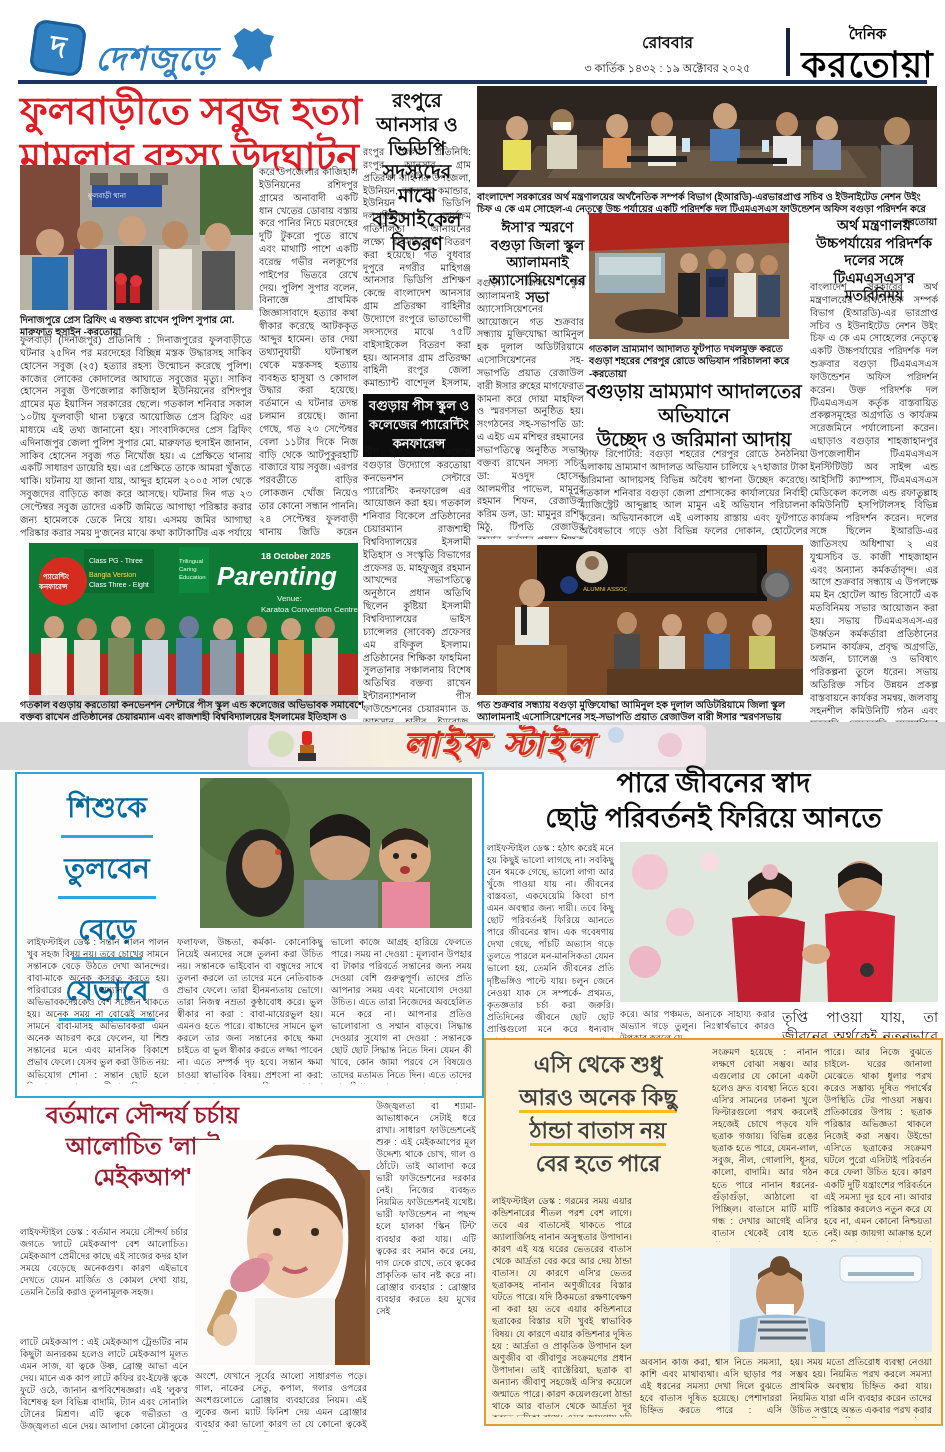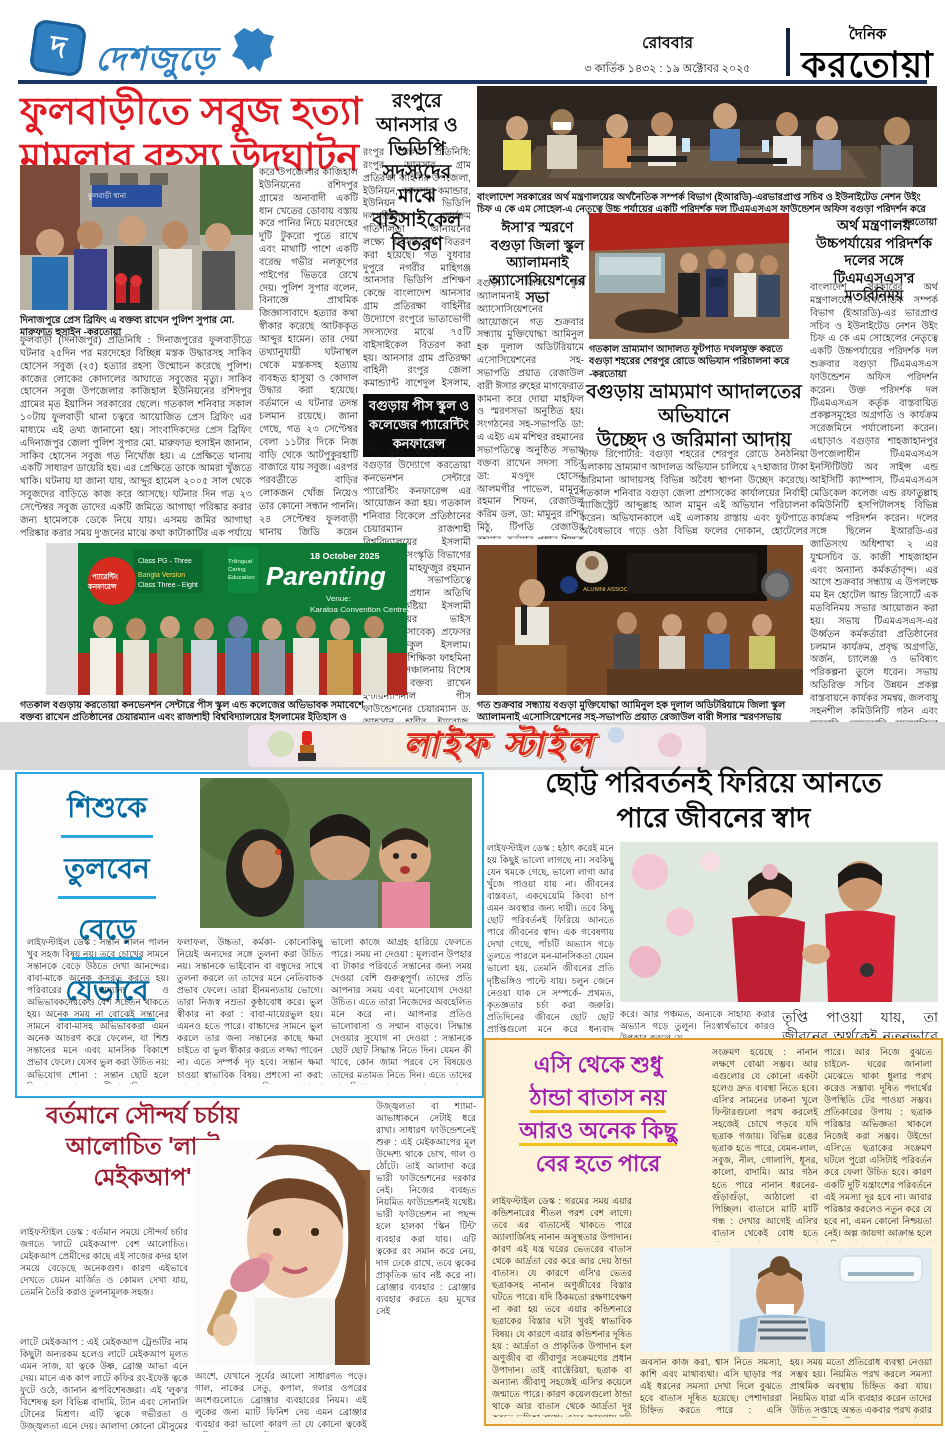--- a/index.html
+++ b/index.html
@@ -28,21 +28,21 @@
   .band{background:#d8d8d8;}
   .ls-banner{background:linear-gradient(90deg,#efe3ee,#f6eede 30%,#e8eef2 60%,#f3e6ea);border-radius:6px;
      display:flex;align-items:center;justify-content:center;position:relative;overflow:hidden;}
   .ls-banner-title{color:#e0251f;font-weight:bold;font-size:34px;font-style:italic;text-shadow:1px 1px 0 #f7d9a0,2px 2px 0 #b55;letter-spacing:3px;margin-left:44px;}
   .dot{position:absolute;border-radius:50%;opacity:.5;}
   .child-box{border:2px solid #2aa7e0;background:#fdfdfd;}
   .child-word{font-size:28px;font-weight:bold;color:#0369a1;border-bottom:3px solid #2aa7e0;display:inline-block;padding:0 6px 2px 6px;margin-bottom:9px;}
   .taste-head{font-weight:bold;font-size:27px;color:#0d0d0d;text-align:center;line-height:1.3;}
   .makeup-head{font-weight:bold;font-size:23px;color:#9c1b2e;text-align:center;line-height:1.35;}
   .ac-box{background:#fcf3da;border:2px solid #dd9f2f;}
-  .ac-line{font-size:22px;font-weight:bold;color:#a21caf;text-align:center;line-height:1.5;}
+  .ac-line{font-size:22px;font-weight:bold;color:#404040;text-align:center;line-height:1.5;}
   .ac-underline{box-shadow:0 3px 0 #f3c21a;}
 </style>
 </head>
 <body>
 
 <div class="page">
 
   <div class="abs" style="left:32px;top:22px;">
     <div class="logo-badge">
         <span>দ</span>
@@ -101,21 +101,21 @@
 
   <div class="abs body-txt" style="left:259px;top:166px;width:99px;height:372px;overflow:hidden;">করে উপজেলার কাজিহাল ইউনিয়নের রশিদপুর গ্রামের অনাবাদী একটি ধান খেতের ডোবায় বস্তায় করে পানির নিচে মরদেহের দুটি টুকরো পুতে রাখে এবং মাথাটি পাশে একটি বরেন্দ্র গভীর নলকূপের পাইপের ভিতরে রেখে দেয়। পুলিশ সুপার বলেন, বিনাজ্ঞে প্রাথমিক জিজ্ঞাসাবাদে হত্যার কথা স্বীকার করেছে আটককৃত আব্দুর হামেন। তার দেয়া তথ্যানুযায়ী ঘটনাস্থল থেকে মস্তকসহ হত্যায় ব্যবহৃত হাসুয়া ও কোদাল উদ্ধার করা হয়েছে। বর্তমানে এ ঘটনার তদন্ত চলমান রয়েছে। জানা গেছে, গত ২৩ সেপ্টেম্বর বেলা ১১টার দিকে নিজ বাড়ি থেকে আটপুকুরহাটি বাজারে যায় সবুজ। এরপর পরবর্তীতে বাড়ির লোকজন খোঁজ নিয়েও তার কোনো সন্ধান পাননি। ২৪ সেপ্টেম্বর ফুলবাড়ী থানায় জিডি করেন সবুজের ছোট ভাই। গত ২৫ সেপ্টেম্বর বিকেলে কাজিহাল ইউনিয়নের একটি ধান খেতের ডোবা থেকে মরদেহ উদ্ধার করা হয়। পরিবারের সদস্যরা চিহ্ন দেখে মরদেহটির পরিচয় শনাক্ত করে। এ ঘটনায় নিহতের ছোট ভাই বাদী হয়ে ৬জনের নাম উল্লেখ করে ফুলবাড়ী থানায় একটি হত্যা মামলার সূত্র ধরে থানা পুলিশ এই রাতেই ৫ জনকে আটক করে, যার মধ্যে মামলার ৬ নাম্বার আসামি কাজিহাল ইউনিয়নের গ্রামের বাসিন্দা আব্দুর হামেলকে (৫২) আটক করা হয়। জিজ্ঞাসাবাদে আসামির দেয়া তথ্য অনুযায়ী নলকূপের পাইপের ভিতর থেকে মস্তকটি উদ্ধার করে।</div>
   <div class="abs body-txt" style="left:20px;top:334px;width:232px;height:204px;overflow:hidden;">ফুলবাড়ী (দিনাজপুর) প্রতিনিধি : দিনাজপুরের ফুলবাড়ীতে ঘটনার ২৫দিন পর মরদেহের বিচ্ছিন্ন মস্তক উদ্ধারসহ সাকিব হোসেন সবুজ (২৫) হত্যার রহস্য উন্মোচন করেছে পুলিশ। কাজের লোকের কোদালের আঘাতে সবুজের মৃত্যু। সাকিব হোসেন সবুজ উপজেলার কাজিহাল ইউনিয়নের রশিদপুর গ্রামের মৃত ইয়াসিন সরকারের ছেলে। গতকাল শনিবার সকাল ১০টায় ফুলবাড়ী থানা চত্বরে আয়োজিত প্রেস ব্রিফিং এর মাধ্যমে এই তথ্য জানানো হয়। সাংবাদিকদের প্রেস ব্রিফিং এদিনাজপুর জেলা পুলিশ সুপার মো. মারুফাত হুসাইন জানান, সাকিব হোসেন সবুজ গত নিখোঁজ হয়। এ প্রেক্ষিতে থানায় একটি সাধারণ ডায়েরি হয়। এর প্রেক্ষিতে তাকে আমরা খুঁজতে থাকি। ঘটনায় যা জানা যায়, আব্দুর হামেল ২০০৫ সাল থেকে সবুজদের বাড়িতে কাজ করে আসছে। ঘটনার দিন গত ২৩ সেপ্টেম্বর সবুজ তাদের একটি জমিতে আগাছা পরিষ্কার করার জন্য হামেলকে ডেকে নিয়ে যায়। এসময় জমির আগাছা পরিষ্কার করার সময় দু'জনের মাঝে কথা কাটাকাটির এক পর্যায়ে সবুজের মাথায় কোদাল দিয়ে আঘাত করে হামেন। এসময় সবুজ মাটিতে লুটিয়ে পড়ে মৃত্যুবরণ করেন। পরবর্তীতে মৃতদেহ গুম করার জন্য হামেন প্রথমে ঘাস দিয়ে মরদেহটি ঢেকে রাখে, এরপর মরদেহটি পাশের একটি পুকুরের পানিতে ডুবিয়ে রাখে। এরপর বাড়ি থেকে একটি হাসুয়া এনে মরদেহটি তিন টুকরো</div>
 
   <div class="abs hl-md" style="left:363px;top:89px;width:108px;font-size:19px;">রংপুরে আনসার ও ভিডিপি সদস্যদের মাঝে বাইসাইকেল বিতরণ</div>
   <div class="abs body-txt" style="left:363px;top:146px;width:108px;height:244px;overflow:hidden;">রংপুর জেলা প্রতিনিধি: রংপুর আনসার গ্রাম প্রতিরক্ষা বাহিনীর উপজেলা, ইউনিয়ন, আনসার কমান্ডার, ইউনিয়ন ভিডিপি দলপতিদের কার্যক্রম গতিশীলতা আনায়নের লক্ষ্যে বাইসাইকেল বিতরণ করা হয়েছে। গত বুধবার দুপুরে নগরীর মাহিগঞ্জ আনসার ভিডিপি প্রশিক্ষণ কেন্দ্রে বাংলাদেশ আনসার গ্রাম প্রতিরক্ষা বাহিনীর উদ্যোগে রংপুরে ভাতাভোগী সদস্যদের মাঝে ৭৫টি বাইসাইকেল বিতরণ করা হয়। আনসার গ্রাম প্রতিরক্ষা বাহিনী রংপুর জেলা কমান্ড্যান্ট বাশেদুল ইসলাম, বিএমএস'র সভাপতিত্বে প্রধান অতিথি ছিলেন রংপুর রেঞ্জের উপ-মহাপরিচালক মোহাম্মদ আবদুল আউয়াল, বিজিবিএম, পিভিজিএমএস। এসময় অনুষ্ঠানে উপস্থিত ছিলেন- মাঠ কর্মী, জনসংযোগ সহকারী ও আনসার-ভিডিপিসদস্যবৃন্দ।</div>
 
   <div class="abs black-head" style="left:363px;top:394px;width:108px;">বগুড়ায় পীস স্কুল ও কলেজের প্যারেন্টিং কনফারেন্স</div>
   <div class="abs body-txt" style="left:363px;top:446px;width:108px;height:284px;overflow:hidden;">পীস স্কুল অ্যান্ড কলেজ বগুড়ার উদ্যোগে করতোয়া কনভেনশন সেন্টারে প্যারেন্টিং কনফারেন্স এর আয়োজন করা হয়। গতকাল শনিবার বিকেলে প্রতিষ্ঠানের চেয়ারম্যান রাজশাহী বিশ্ববিদ্যালয়ের ইসলামী ইতিহাস ও সংস্কৃতি বিভাগের প্রফেসর ড. মাহফুজুর রহমান আখন্দের সভাপতিত্বে অনুষ্ঠানে প্রধান অতিথি ছিলেন কুষ্টিয়া ইসলামী বিশ্ববিদ্যালয়ের ভাইস চ্যান্সেলর (সাবেক) প্রফেসর এম রফিকুল ইসলাম। প্রতিষ্ঠানের শিক্ষিকা ফাহমিনা সুলতানার সঞ্চালনায় বিশেষ অতিথির বক্তব্য রাখেন ইন্টারন্যাশনাল পীস ফাউন্ডেশনের চেয়ারম্যান ড. আহসান হাবীব ইমরোজ, সদস্য সচিব আলমগীর মোহাম্মদ ইউসুফ, মনোরোগ বিশেষজ্ঞ ডা. মোহাম্মদ আজিজুল হাকীম বাপ্পা। আরও বক্তব্য রাখেন প্রতিষ্ঠানের ভাইস চেয়ারম্যান এড. জহুরুল ইসলাম, উপদেষ্টা প্রভাষক মো. ফজলুল হক, ম্যানেজিং ডিরেক্টর শাহিন আলম, ডিরেক্টর কে এম আফিকুর রহমান, মিজানুর রহমান আযহান, সেলোয়ার হোসেন সাঈদী, আবু রায়হান উজ্জ্বল ও শাহাদাত হোসেন। এছাড়াও বক্তব্য রাখেন প্রতিষ্ঠানের সহকারি শিক্ষক আশিকুর রহমান, গাজী আসাদ, মেহেদি হাসান, সুনীতা জামান্না, শারমিন আক্তার, নুর ফাতেমা। শেষে শিক্ষার্থীদের অংশগ্রহণে সাংস্কৃতিক অনুষ্ঠান অনুষ্ঠিত হয়। খবর বিজ্ঞপ্তির।</div>
 
-  <div class="abs photo" style="left:46px;top:543px;width:329px;height:152px;padding-left:32px;">
+  <div class="abs photo" style="left:29px;top:543px;width:329px;height:176px;">
     <svg width="329" height="152" viewBox="0 0 329 152">
       <rect width="329" height="152" fill="#0f7a36"></rect>
       <rect y="110" width="329" height="42" fill="#b32a20"></rect>
       <rect x="55" y="6" width="70" height="44" fill="#0b6a2e"></rect>
       <rect x="150" y="4" width="30" height="46" fill="#0d8a3e"></rect>
       <circle cx="34" cy="38" r="24" fill="#d62b1f"></circle>
       <g font-family="Liberation Sans,sans-serif">
         <text x="232" y="16" font-size="9" fill="#fff" font-weight="bold">18 October 2025</text>
         <text x="188" y="42" font-size="26" fill="#ffffff" font-weight="bold" font-style="italic">Parenting</text>
         <text x="248" y="58" font-size="8" fill="#eaf7ee">Venue:</text>
@@ -286,22 +286,22 @@
         <circle cx="214" cy="78" r="3" fill="#222"></circle>
       <ellipse cx="205" cy="92" rx="5" ry="4" fill="#a33"></ellipse>
       <rect x="182" y="104" width="48" height="46" fill="#e88aa0"></rect>
     </svg>
   </div>
   <div class="abs body-txt" style="left:27px;top:936px;width:142px;height:148px;overflow:hidden;font-size:9px;">লাইফস্টাইল ডেস্ক : সন্তান লালন পালন খুব সহজ বিষয় নয়। তবে চোখের সামনে সন্তানকে বেড়ে উঠতে দেখা আনন্দের। বাবা-মাকে অনেক কসরত করতে হয়। পরিবারের অন্যান্য ও অভিভাবকদেরকেও বেশ সচেতন থাকতে হয়। অনেক সময় না বোঝেই সন্তানের সামনে বাবা-মাসহ অভিভাবকরা এমন অনেক আচরণ করে ফেলেন, যা শিশু সন্তানের মনে এবং মানসিক বিকাশে প্রভাব ফেলে। যেসব ভুল করা উচিত নয়: অভিযোগ শোনা : সন্তান ছোট হলে কিংবা বড়, তার ভুল স্বীকারোক্তির চেয়ে মনোযোগ দিন। তারা অন্যদের আচরণ দেখে এসব শেখে। অন্যের সাথে তুলনা। সন্তানের পরীক্ষার</div>
   <div class="abs body-txt" style="left:177px;top:936px;width:146px;height:148px;overflow:hidden;font-size:9px;">ফলাফল, উচ্চতা, কর্মকা- কোনোকিছু নিয়েই অন্যদের সঙ্গে তুলনা করা উচিত নয়। সন্তানকে ভাইবোন বা বন্ধুদের সাথে তুলনা করলে তা তাদের মনে নেতিবাচক প্রভাব ফেলে। তারা হীনমন্যতায় ভোগে। তারা নিজস্ব নম্রতা কুণ্ঠাবোধ করে। ভুল স্বীকার না করা : বাবা-মায়েরভুল হয়। এমনও হতে পারে। বাচ্চাদের সামনে ভুল করলে তার জন্য সন্তানের কাছে ক্ষমা চাইতে বা ভুল স্বীকার করতে লজ্জা পাবেন না। এতে সম্পর্ক দৃঢ় হবে। সন্তান ক্ষমা চাওয়া স্বাভাবিক বিষয়। প্রশংসা না করা: ভালো কাজের জন্য শিশুদের প্রশংসা করুন। ছবি আঁকা, সুন্দর হাতের লেখা, চুপচাপ বসার জন্যও প্রশংসা করুন। এতে আত্মবিশ্বাস বাড়ে, ভালো কাজের প্রতি আগ্রহও বাড়ে। নয়তো তারা</div>
   <div class="abs body-txt" style="left:331px;top:936px;width:141px;height:148px;overflow:hidden;font-size:9px;">ভালো কাজে আগ্রহ হারিয়ে ফেলতে পারে। সময় না দেওয়া : মূল্যবান উপহার বা টাকার পরিবর্তে সন্তানের জন্য সময় দেওয়া বেশি গুরুত্বপূর্ণ। তাদের প্রতি আপনার সময় এবং মনোযোগ দেওয়া উচিত। এতে তারা নিজেদের অবহেলিত মনে করে না। আপনার প্রতিও ভালোবাসা ও সম্মান বাড়বে। সিদ্ধান্ত দেওয়ার সুযোগ না দেওয়া : সন্তানকে ছোট ছোট সিদ্ধান্ত নিতে দিন। যেমন কী খাবে, কোন জামা পরবে সে বিষয়েও তাদের মতামত নিতে দিন। এতে তাদের আত্মবিশ্বাস বাড়ে। সন্তানের সামনে নেতিবাচক কথা বলা : সন্তানের সামনে অন্যকে অপমান-অশ্রদ্ধাকরে কথা বলা উচিত নয়। অন্যের নামে নেতিবাচক কথা বলা উচিত নয়। তবে হ্যাঁ, কিছু কিছু বাস্তব বিষয় সন্তানের সামনে আলোচনা করবেন। ছবি: সংগৃহীত</div>
 
   <div class="abs taste-head" style="left:490px;top:766px;width:447px;">
+    <div>পারে জীবনের স্বাদ</div>
     <div>ছোট্ট পরিবর্তনই ফিরিয়ে আনতে</div>
-    <div>পারে জীবনের স্বাদ</div>
   </div>
   <div class="abs body-txt" style="left:487px;top:842px;width:127px;height:196px;overflow:hidden;font-size:9px;">লাইফস্টাইল ডেস্ক : হঠাৎ করেই মনে হয় কিছুই ভালো লাগছে না। সবকিছু যেন থমকে গেছে, ভালো লাগা আর খুঁজে পাওয়া যায় না। জীবনের বাস্তবতা, একঘেয়েমি কিংবা চাপ এমন অবস্থার জন্য দায়ী। তবে কিছু ছোট পরিবর্তনই ফিরিয়ে আনতে পারে জীবনের স্বাদ। এক গবেষণায় দেখা গেছে, পাঁচটি অভ্যাস গড়ে তুলতে পারলে মন-মানসিকতা যেমন ভালো হয়, তেমনি জীবনের প্রতি দৃষ্টিভঙ্গিও পাল্টে যায়। চলুন জেনে নেওয়া যাক সে সম্পর্কে- প্রথমত, কৃতজ্ঞতার চর্চা করা জরুরি। প্রতিদিনের জীবনে ছোট ছোট প্রাপ্তিগুলো মনে করে ধন্যবাদ জানালে ভেতরে জমে থাকা নেতিবাচকতা কমে যায়। দ্বিতীয়ত, সময় বের করুন হাঁটাহাঁটি বা হালকা ব্যায়ামের জন্য। এটি শুধু শরীর নয়, মনেরও ভার লাঘব করে। তৃতীয়ত, মানুষের সঙ্গে আন্তরিক সম্পর্ক গড়ে তুলুন। পরিবার-বন্ধুদের সঙ্গে সময় কাটালে মানসিক শান্তি আসে এবং একাকিত্ব দূর করে। চতুর্থত, নিজের জন্য কিছু সময় আলাদা রাখুন। বই পড়া, গান শোনা, ভ্রমণ কিংবা প্রিয় কোনো শখ যাই হোক না কেন, তা মনকে নতুন করে উজ্জীবিত</div>
   <div class="abs photo" style="left:620px;top:842px;width:318px;height:160px;">
     <svg width="318" height="160" viewBox="0 0 318 160">
       <rect width="318" height="160" fill="#dfe8df"></rect>
       <circle cx="30" cy="30" r="18" fill="#f3c6d3"></circle>
         <circle cx="60" cy="80" r="14" fill="#f3c6d3"></circle>
         <circle cx="25" cy="120" r="16" fill="#eeb7c8"></circle>
       <circle cx="90" cy="20" r="10" fill="#f7dce4"></circle>
       <ellipse cx="150" cy="52" rx="22" ry="24" fill="#d8ab85"></ellipse>
@@ -338,22 +338,22 @@
   </div>
   <div class="abs body-txt" style="left:376px;top:1100px;width:100px;height:332px;overflow:hidden;font-size:9px;">উজ্জ্বলতা বা শ্যামা-আভাধাকনে সেটাই ধরে রাখা। সাধারণ ফাউন্ডেশনেই শুরু : এই মেইকআপের মূল উদ্দেশ্য থাকে চোখ, গাল ও ঠোঁটে। তাই আলাদা করে ভারী ফাউন্ডেশনের দরকার নেই। নিজের ব্যবহৃত নিয়মিত ফাউন্ডেশনই যথেষ্ট। ভারী ফাউন্ডেশন না পছন্দ হলে হালকা 'স্কিন টিন্ট' ব্যবহার করা যায়। এটি ত্বকের রং সমান করে নেয়, দাগ ঢেকে রাখে, তবে ত্বকের প্রাকৃতিক ভাব নষ্ট করে না। ব্রোঞ্জার ব্যবহার : ব্রোঞ্জার ব্যবহার করতে হয় মুখের সেই</div>
   <div class="abs body-txt" style="left:20px;top:1226px;width:168px;height:106px;overflow:hidden;font-size:9px;">লাইফস্টাইল ডেস্ক : বর্তমান সময়ে সৌন্দর্য চর্চার জগতে 'লাটে মেইকআপ' বেশ আলোচিত। মেইকআপ প্রেমীদের কাছে এই সাজের কদর হাল সময়ে বেড়েছে অনেকগুণ। কারণ এইভাবে দেখতে যেমন মার্জিত ও কোমল দেখা যায়, তেমনি তৈরি করাও তুলনামূলক সহজ।</div>
   <div class="abs body-txt" style="left:20px;top:1336px;width:168px;height:96px;overflow:hidden;font-size:9px;">লাটে মেইকআপ : এই মেইকআপ ট্রেন্ডটির নাম কিছুটা অন্যরকম হলেও লাটে মেইকআপ মূলত এমন সাজ, যা ত্বকে উষ্ণ, ব্রোঞ্জ আভা এনে দেয়। মানে এক কাপ লাটে কফির রং-ইফেক্ট ত্বকে ফুটে ওঠে, জানান রূপবিশেষজ্ঞরা। এই 'লুক'র বিশেষত্ব হল বিভিন্ন বাদামি, ট্যান এবং সোনালি টোনের মিশ্রণ। এটি ত্বকে গভীরতা ও উজ্জ্বলতা এনে দেয়। আলাদা কোনো মৌসুমের জন্য নয় বরং সারাবছরই এটি মানানসই, তবে গ্রীষ্মকালে এই উষ্ণ সাজ আরও বেশি আবেদনময় হয়ে ওঠে। বাদামি রঙের বহুমাত্রিক ব্যবহারই এই সাজ সবার জন্য মানানসই করেন। কারণ বাদামির রয়েছে শীতল, উষ্ণ, হালকা কিংবা গভীর নানান শেইড। তাই যে কোনো ত্বকের রঙের সঙ্গে মিলিয়ে নেওয়া যায় নিজের মতো করে। যেভাবে তৈরি হবে লাটে মেইকআপ 'লুক' : লাটে মেইকআপের মূল উদ্দেশ্য হল-মুখে প্রাকৃতিক উজ্জ্বলতা ও উষ্ণতার আভা আনা। অর্থাৎ ত্বকের রঙে</div>
   <div class="abs body-txt" style="left:195px;top:1370px;width:172px;height:62px;overflow:hidden;font-size:9px;">অংশে, যেখানে সূর্যের আলো সাধারণত পড়ে। গাল, নাকের সেতু, কপাল, গলার ওপরের অংশগুলোতে ব্রোঞ্জার ব্যবহারের নিয়ম। এই লুকের জন্য ম্যাট ফিনিশ দেয় এমন ব্রোঞ্জার ব্যবহার করা ভালো কারণ তা যে কোনো ত্বকেই মানিয়ে যায়। গালে উষ্ণ আভা : ব্রোঞ্জারের ওপর হালকা ব্লাশ</div>
   <div class="abs body-txt" style="left:482px;top:1442px;width:0;height:0;overflow:hidden;">মানানসই। ঠোঁটের ওপর স্বচ্ছ গ্লস ব্যবহার করা যেতে পারে। এতে ঠোঁট চকচকে দেখাবে, আর পুরো মেইকআপের আভা বজায় থাকবে। সব ত্বকের রঙে মানায় কি : 'লাটে মেইকআপ লুক' সব ধরনের ত্বকের জন্যই মানানসই। ত্বকের রং অনুযায়ী কেবল শেইড পরিবর্তন করলেই হয়। চোখ ও গালের জন্য এমন রং বেছে নিতে হবে যা ত্বকের রঙের চেয়ে দুই থেকে তিন শেইড গাঢ়। হালকা ত্বকের জন্য বেইজ, ট্যান, হালকা ক্যারামেল টোন ভালো মানায়। যে কারণে জনপ্রিয় এই ট্রেন্ড : লাটে মেইকআপ একসঙ্গে প্রাকৃতিক, আধুনিক এবং বহুমুখী। যায়। ছবি: সংগৃহীত</div>
 
   <div class="abs ac-box" style="left:484px;top:1038px;width:455px;height:384px;"></div>
   <div class="abs" style="left:494px;top:1048px;width:208px;">
     <div class="ac-line">এসি থেকে শুধু</div>
+    <div class="ac-line"><span class="ac-underline">আরও অনেক কিছু</span></div>
     <div class="ac-line"><span class="ac-underline">ঠান্ডা বাতাস নয়</span></div>
-    <div class="ac-line"><span class="ac-underline">আরও অনেক কিছু</span></div>
     <div class="ac-line">বের হতে পারে</div>
   </div>
   <div class="abs body-txt" style="left:492px;top:1195px;width:140px;height:222px;overflow:hidden;font-size:9px;">লাইফস্টাইল ডেস্ক : গরমের সময় এয়ার কন্ডিশনারের শীতল পরশ বেশ লাগে। তবে এর বাতাসেই থাকতে পারে অ্যালার্জিসহ নানান অসুস্থতার উপাদান। কারণ এই যন্ত্র ঘরের ভেতরের বাতাস থেকে আর্দ্রতা বের করে আর দেয় ঠান্ডা বাতাস। যে কারণে এসি'র ভেতর ছত্রাকসহ নানান অণুজীবের বিস্তার ঘটতে পারে। যদি ঠিকমতো রক্ষণাবেক্ষণ না করা হয় তবে এয়ার কন্ডিশনারে ছত্রাকের বিস্তার ঘটা খুবই স্বাভাবিক বিষয়। যে কারণে এয়ার কন্ডিশনার দূষিত হয় : আর্দ্রতা ও প্রাকৃতিক উপাদান হল অণুজীব বা জীবাণুর সংক্রমণের প্রধান উপাদান। তাই ব্যাক্টেরিয়া, ছত্রাক বা অন্যান্য জীবাণু সহজেই এসি'র কয়েলে জন্মাতে পারে। কারণ কয়েলগুলো ঠান্ডা থাকে আর বাতাস থেকে আর্দ্রতা দূর করতে ভূমিকা রাখে। এসব জায়গায় যদি একবার ছাতা গজানো শুরু করে তবে সহজেই কয়েকদিনের মধ্যে ছত্রাকে কলনিতে রূপান্তরিত হতে পারে। আর চোখের সামনে কয়েল থাকে না বলে, খেয়ালও করা যায় না। যেভাবে বোঝা যায় এসি'তে ছত্রাকের</div>
   <div class="abs body-txt" style="left:712px;top:1046px;width:106px;height:196px;overflow:hidden;font-size:9px;">সংক্রমণ হয়েছে : নানান লক্ষণে বোঝা সম্ভব। আর এগুলোর যে কোনো একটা হলেও দ্রুত ব্যবস্থা নিতে হবে। এসি'র সামনের ঢাকনা খুলে ফিল্টারগুলো পরখ করলেই সহজেই চোখে পড়বে যদি ছত্রাক গজায়। বিভিন্ন রঙের ছত্রাক হতে পারে, যেমন-লাল, সবুজ, নীল, গোলাপি, ধূসর, কালো, বাদামি। আর গঠন হতে পারে নানান ধরনের-গুঁড়াগুঁড়া, আঠালো বা পিচ্ছিল। বাতাসে মাটি মাটি গন্ধ : দেখার আগেই এসি'র বাতাস থেকেই বোধ হতে পারে, ছত্রাকের সংক্রমণ ঘটেছে। কারণ এসি ছাড়ার পর একধরনের ভেজা বা মাটিমাটি গন্ধ বের হবে। বাজে বোধ হওয়া : এই ধরনের অণুজীবের সংস্পর্শে এলে শরীরে নানান অস্বস্তি দেখা দেয়। যেমন- মাথা ঘোরা, খালিখালি লাগা,</div>
   <div class="abs body-txt" style="left:824px;top:1046px;width:108px;height:196px;overflow:hidden;font-size:9px;">পারে। আর নিজে বুঝতে চাইলে- ঘরের জানালা মেঝেতে থাকা ধুলার পরখ করেও সম্ভাব্য দূষিত পদার্থের উপস্থিতি টের পাওয়া সম্ভব। প্রতিকারের উপায় : ছত্রাক পরিষ্কার অভিজ্ঞতা থাকলে নিজেই করা সম্ভব। উইন্ডো এসি'তে ছত্রাকের সংক্রমণ ঘটলে পুরো এসিটাই পরিবর্তন করে ফেলা উচিত হবে। কারণ একটি দুটি যন্ত্রাংশের পরিবর্তনে এই সমস্যা দূর হবে না। আবার পরিষ্কার করলেও নতুন করে যে হবে না, এমন কোনো নিশ্চয়তা নেই। অল্প জায়গা আক্রান্ত হলে এসি খুলে ভালো মতো পরিষ্কার করলে কাজ হতে পারে। এক্ষেত্রে পেশাদারের সাহায্য নেওয়া হবে বুদ্ধিমানের কাজ। প্রতিরোধে যা করা যায় : সঠিকভাবে রক্ষণাবেক্ষণ করলে, সমস্যা দ্রুত ধরা সম্ভব</div>
   <div class="abs photo" style="left:640px;top:1248px;width:292px;height:104px;">
     <svg width="292" height="104" viewBox="0 0 292 104">
       <rect width="292" height="104" fill="#dfeaf2"></rect>
       <rect x="0" y="0" width="90" height="104" fill="#eef5fa"></rect>
       <rect x="200" y="8" width="82" height="26" rx="6" fill="#f6fafc" stroke="#c3d2dc"></rect>

